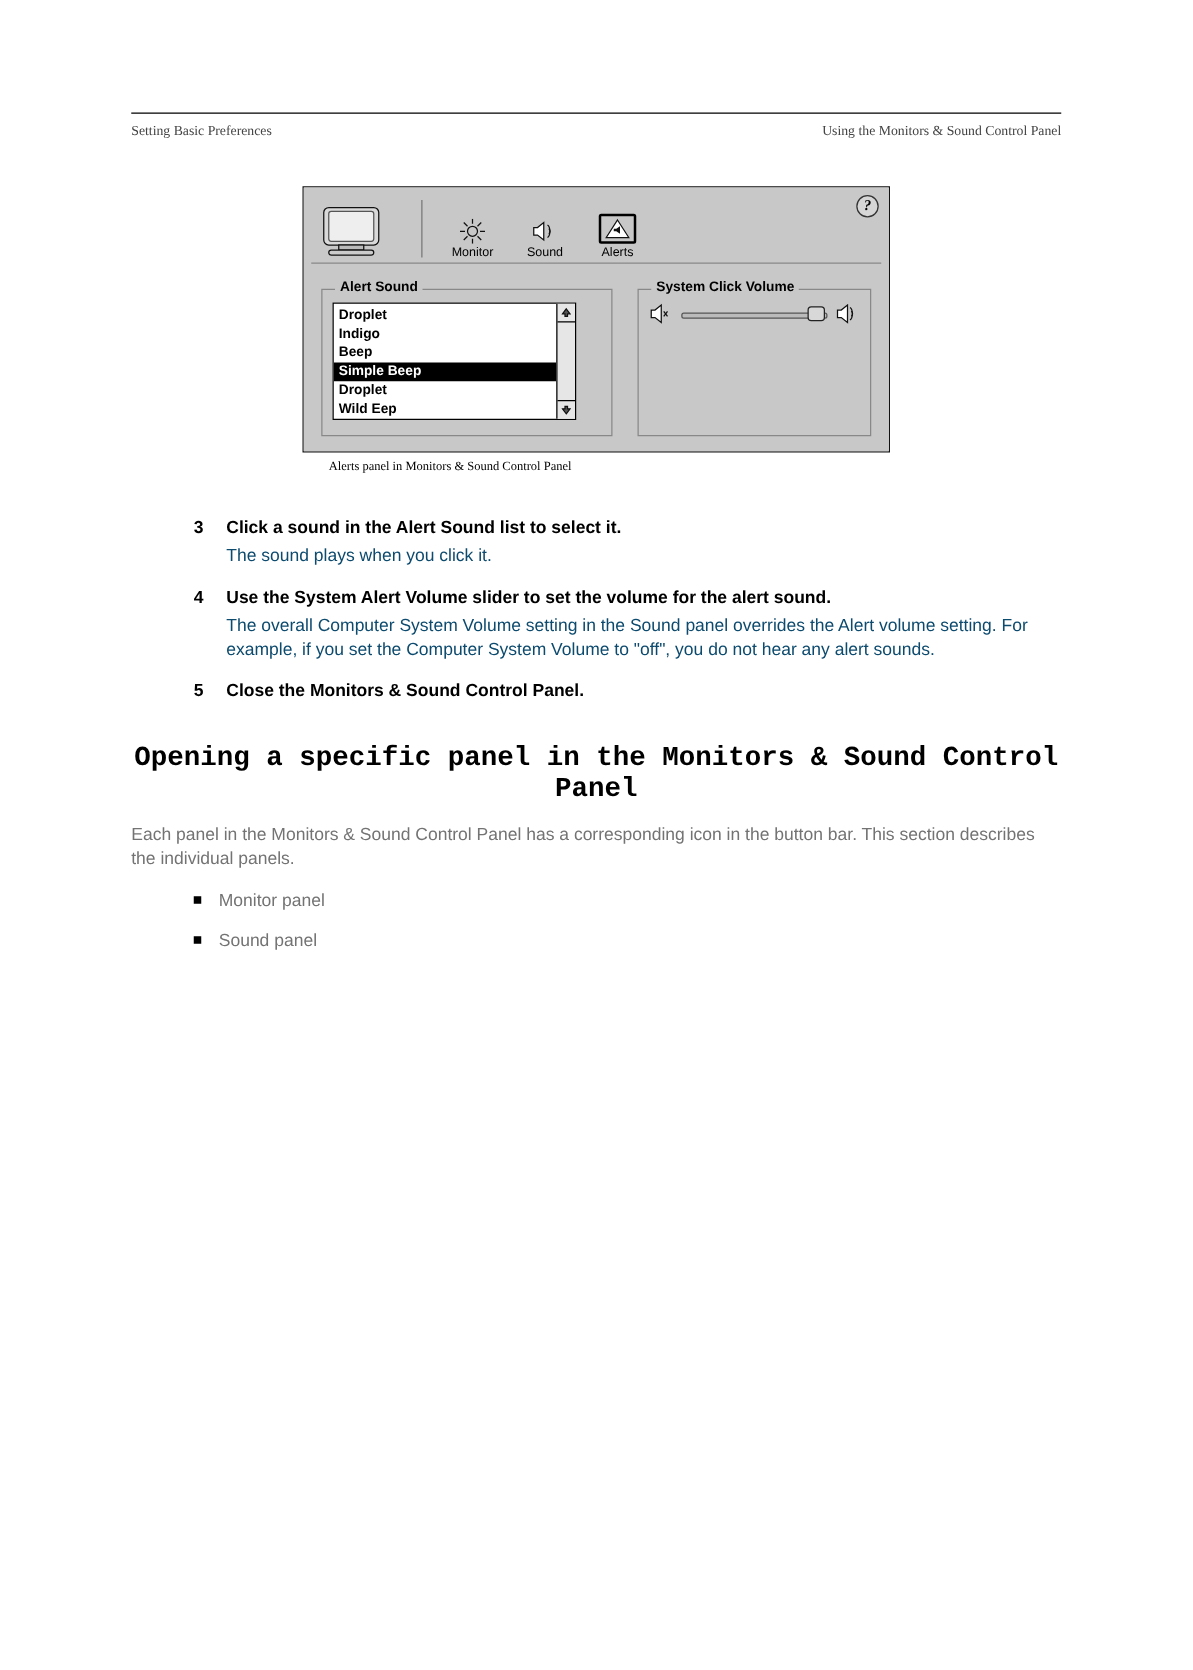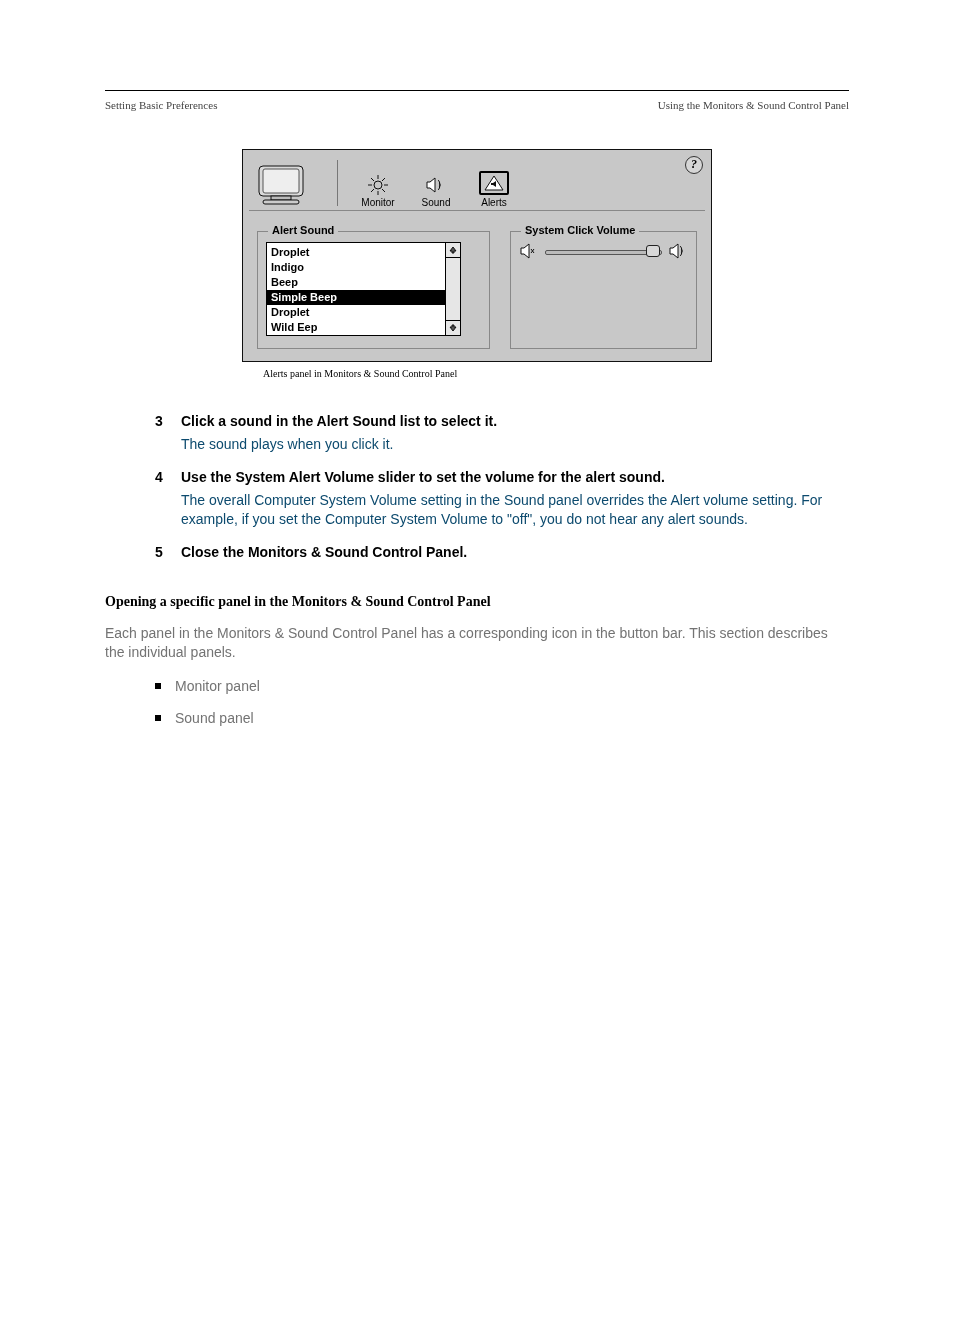--- a/index.html
+++ b/index.html
@@ -232,24 +232,25 @@
     gap: 10px;
   }
   .step-head .num { width: 16px; }
   .step-body {
     margin-left: 26px;
     font-weight: normal;
     line-height: 1.4;
     color: #0c4a6e;
   }
   h2.section {
-    font-family: Liberation Serif, serif;
-    font-size: 14px;
+    font-family: Liberation Mono, monospace;
+    font-size: 22px;
     font-weight: bold;
     margin: 34px 0 14px 0;
+    text-align: center;
   }
   p.body, ul.body {
     font-family: Arial, Helvetica, sans-serif;
     font-size: 14px;
     color: #737373;
     line-height: 1.4;
   }
   ul.body {
     list-style: none;
     padding: 0;

